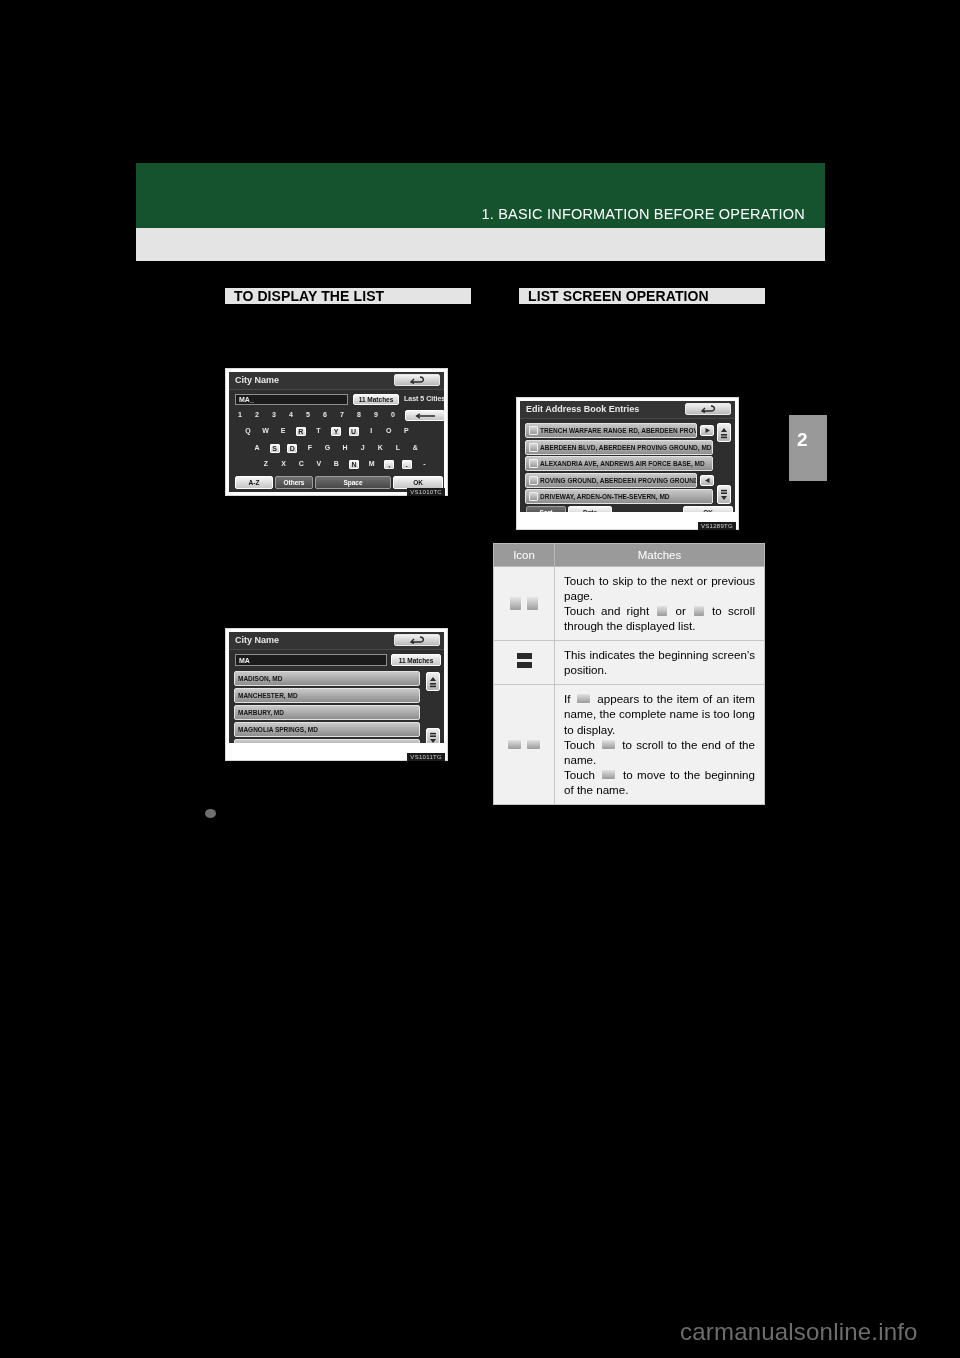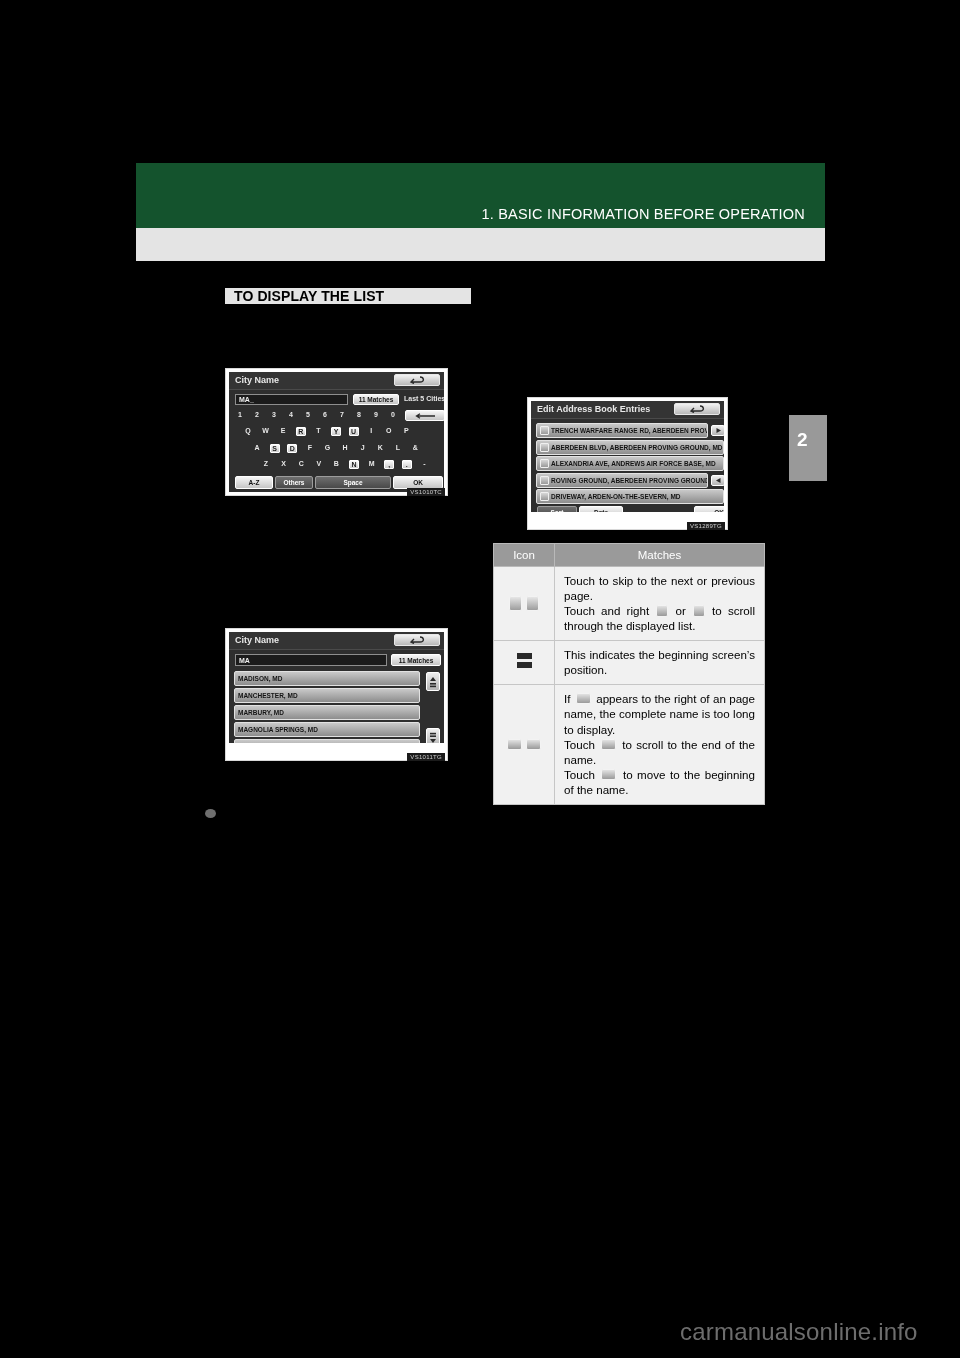--- a/index.html
+++ b/index.html
@@ -118,21 +118,21 @@
     letter-spacing: 0.3px;
     padding: 1px 3px;
     font-family: "Liberation Sans", sans-serif;
   }
 
   
   #shot1 { left: 225px; top: 368px; width: 223px; height: 128px; }
   
   #shot2 { left: 225px; top: 628px; width: 223px; height: 133px; }
   
-  #shot3 { left: 527px; top: 397px; width: 201px; height: 133px; }
+  #shot3 { left: 516px; top: 397px; width: 223px; height: 133px; }
 
   
   .nv-titlebar {
     position: absolute;
     left: 0; top: 0; right: 0;
     height: 17px;
     background: #343434;
     border-bottom: 1px solid #4a4a4a;
   }
   .nv-title {
@@ -387,20 +387,26 @@
     <span>2</span>
   </div>
 
   <div class="sec-head" id="sec-left">
     <div class="swatch"></div>
     <div class="bar">
       <span>TO DISPLAY THE LIST</span>
     </div>
   </div>
 
+  <div class="sec-head" id="sec-right">
+    <div class="swatch"></div>
+    <div class="bar">
+      <span>LIST SCREEN OPERATION</span>
+    </div>
+  </div>
 
   <div class="navshot" id="shot1">
     <div class="inner">
       <div class="nv-titlebar"></div>
       <div class="nv-title">City Name</div>
       <div class="nv-back">
         <svg width="20" height="8" viewBox="0 0 20 8">
           <path d="M13 1 C17 1 18 6 13 6 L5 6 M7 3 L4 6 L7 7.5" fill="none" stroke="#2b2b2b" stroke-width="1.4"></path>
         </svg>
       </div>
@@ -621,21 +627,21 @@
         </td>
       </tr>
       <tr>
         <td class="iconcell">
           <div class="tbl-icon ic-arrowbtn"></div>
           <div class="tbl-icon ic-arrowbtn"></div>
         </td>
         <td class="funccell">
           <span>If</span>
           <span class="ic-arrow-inline"></span>
-          <span>appears to the right of an page name, the complete name is too long to display.</span><br>
+          <span>appears to the item of an item name, the complete name is too long to display.</span><br>
           <span>Touch</span>
           <span class="ic-arrow-inline"></span>
           <span>to scroll to the end of the name.</span><br>
           <span>Touch</span>
           <span class="ic-arrow-inline"></span>
           <span>to move to the beginning of the name.</span>
         </td>
       </tr>
     </tbody>
   </table>

